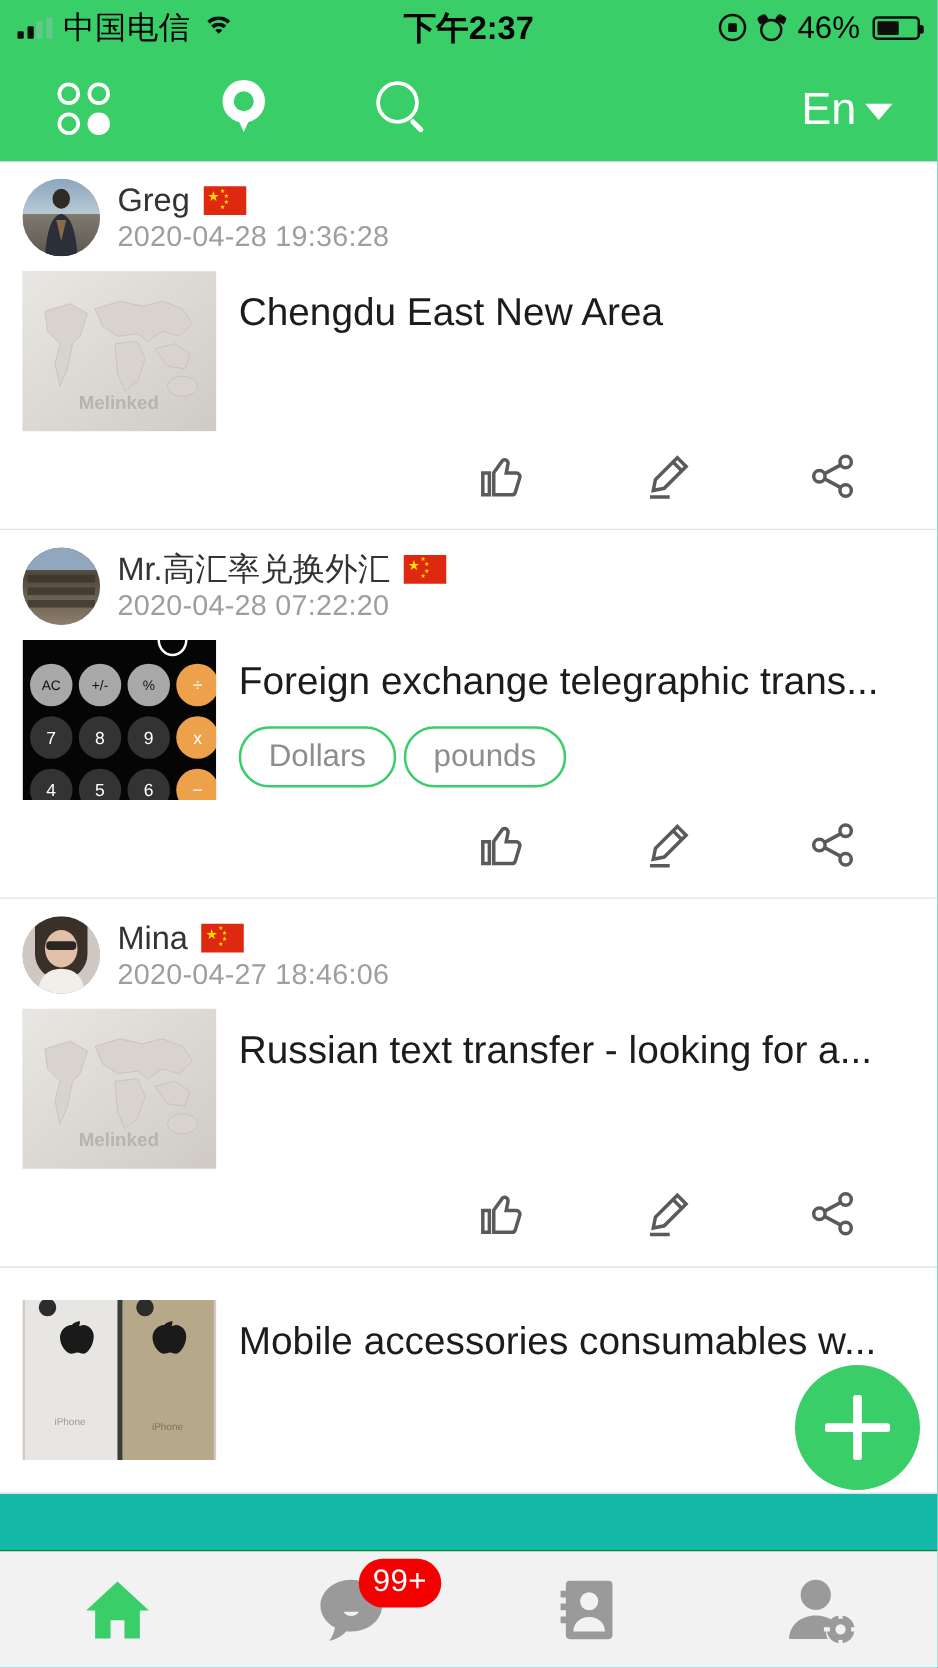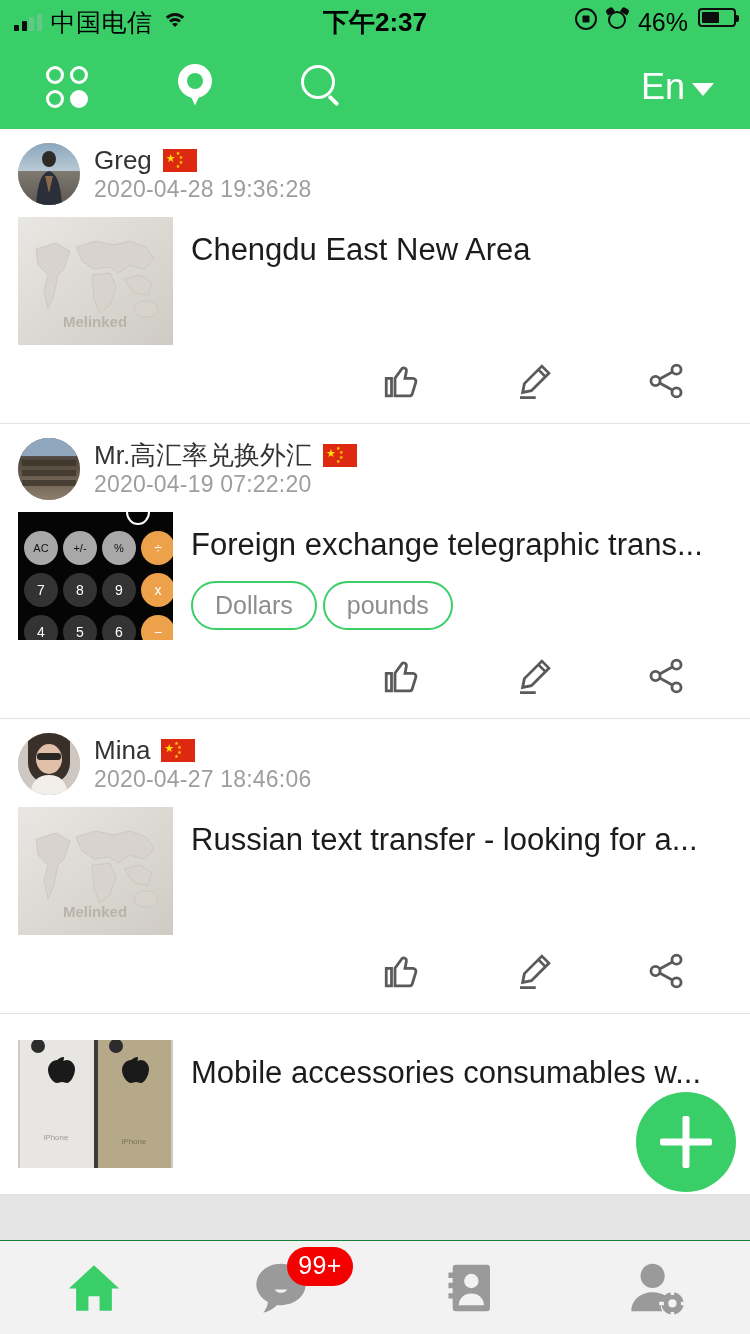--- a/index.html
+++ b/index.html
@@ -26,21 +26,21 @@
   .carrier{ font-size:25px; letter-spacing:.5px; line-height:1; font-weight:400; }
   .wifi{ width:26px; height:19px; position:relative; }
   .wifi span{ position:absolute; left:50%; transform:translateX(-50%);
     border:3px solid #0d0d0d; border-bottom-color:transparent;
     border-left-color:transparent; border-right-color:transparent; border-radius:50%; }
   .wifi .w1{ width:26px; height:26px; top:0; }
   .wifi .w2{ width:17px; height:17px; top:5px; }
   .wifi .w3{ width:8px; height:8px; top:10px; border-width:4px; }
   .sb-center{ position:absolute; left:0; right:0; text-align:center;
     font-size:26px; font-weight:600; pointer-events:none; }
-  .sb-right{ margin-left:auto; display:flex; gap:10px; }
+  .sb-right{ margin-left:auto; display:flex; align-items:center; gap:10px; }
   .rot-lock{ width:22px; height:22px; border:2px solid #0d0d0d; border-radius:50%;
     position:relative; }
   .rot-lock:after{ content:""; position:absolute; left:50%; top:50%;
     transform:translate(-50%,-50%); width:7px; height:7px; background:#0d0d0d;
     border-radius:1px; }
   .alarm{ position:relative; width:21px; height:21px; }
   .alarm .face{ position:absolute; left:1px; top:3px; width:18px; height:18px;
     border:2.5px solid #0d0d0d; border-radius:50%; }
   .alarm .b1,.alarm .b2{ position:absolute; top:0; width:8px; height:6px;
     background:#0d0d0d; border-radius:3px 3px 0 0; }
@@ -82,21 +82,21 @@
     height:3.5px; background:#fff; border-radius:2px; transform:rotate(45deg);
     transform-origin:left center; }
   .lang-switch{ margin-left:auto; display:flex; align-items:center; gap:7px;
     color:#fff; cursor:pointer; padding-right:6px; }
   .lang-label{ font-size:36px; line-height:1; font-weight:400; }
   .caret{ width:0; height:0; border-left:11px solid transparent;
     border-right:11px solid transparent; border-top:13px solid #fff;
     margin-top:6px; }
 
   
-  .feed{ background:#e5e5e5; height:calc(1334px - 44px - 85px - 94px); overflow:hidden; }
+  .feed{ background:#14b8a6; height:calc(1334px - 44px - 85px - 94px); overflow:hidden; }
   .post{ position:relative; background:#fff; border-bottom:1px solid #e2e2e2;
     padding:14px 18px 0 18px; }
 
   .post-head{ display:flex; align-items:center; gap:14px; height:62px; }
   .avatar{ width:62px; height:62px; border-radius:50%; flex:0 0 62px;
     overflow:hidden; position:relative; background:#b9b1aa; }
   .avatar .av-svg{ width:100%; height:100%; display:block; }
   .who{ display:flex; flex-direction:column; justify-content:center; gap:2px;
     min-width:0; }
   .name-row{ display:flex; align-items:center; gap:11px; }
@@ -320,21 +320,21 @@
         <div class="name-row">
           <span class="uname">Mr.高汇率兑换外汇</span>
           <span class="flag">
             <span class="bigstar">★</span>
               <span class="s s1">★</span>
               <span class="s s2">★</span>
             <span class="s s3">★</span>
               <span class="s s4">★</span>
           </span>
         </div>
-        <div class="ptime">2020-04-19 07:22:20</div>
+        <div class="ptime">2020-04-28 07:22:20</div>
       </div>
     </div>
     <div class="post-body">
       <div class="thumb">
         <svg viewBox="0 0 155 128">
           <rect width="155" height="128" fill="#050505"></rect>
           <ellipse cx="120" cy="0" rx="11" ry="12" fill="none" stroke="#fff" stroke-width="2"></ellipse>
           <g>
             <circle cx="23" cy="36" r="17" fill="#a8a8a8"></circle>
               <circle cx="62" cy="36" r="17" fill="#a8a8a8"></circle>

